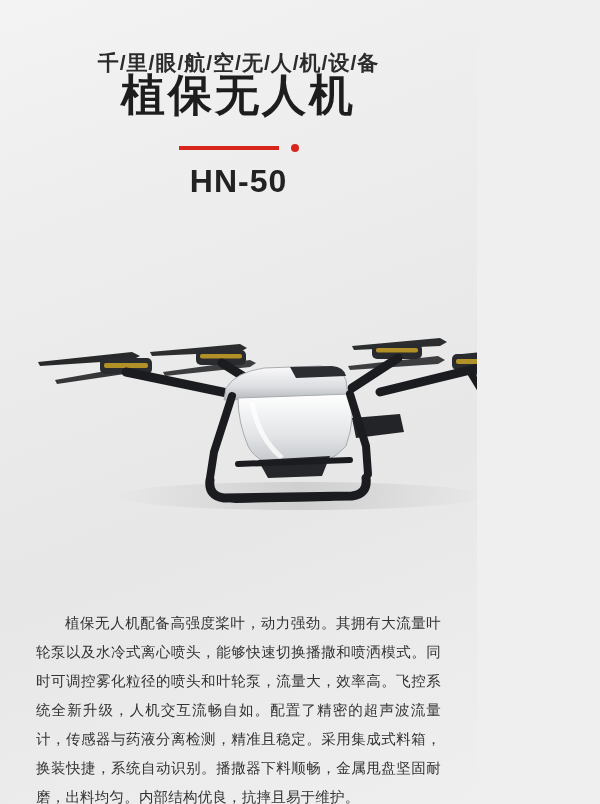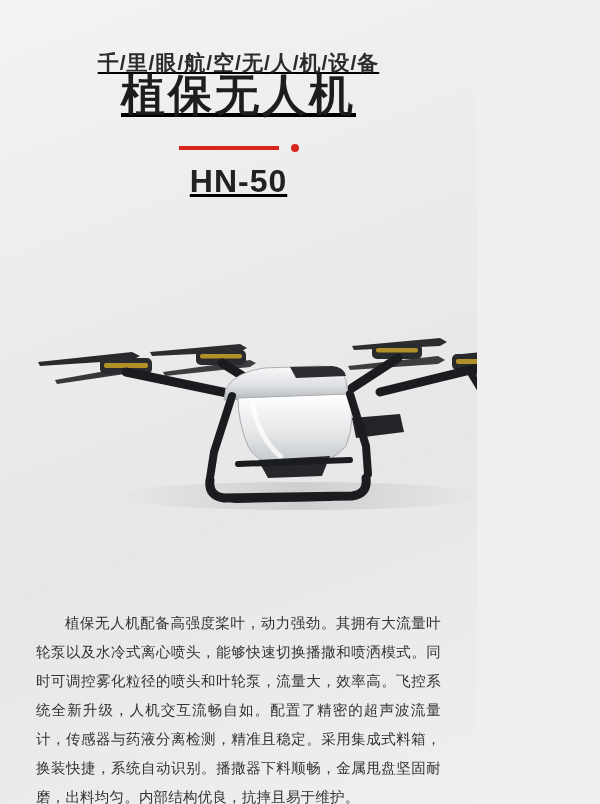--- a/index.html
+++ b/index.html
@@ -13,21 +13,20 @@
     background: #efefef;
     overflow: hidden;
   }
   .page {
     position: relative;
     width: 477px;
     height: 804px;
     background: linear-gradient(160deg, #f3f3f3 0%, #ebebeb 38%, #e7e7e7 62%, #efefef 100%);
     box-sizing: border-box;
     overflow: hidden;
-    text-decoration: underline;
   }
   
   .header {
     padding-top: 52px;
     text-align: center;
   }
   .kicker {
     font-size: 21px;
     letter-spacing: 1px;
     color: #2b2b2b;

